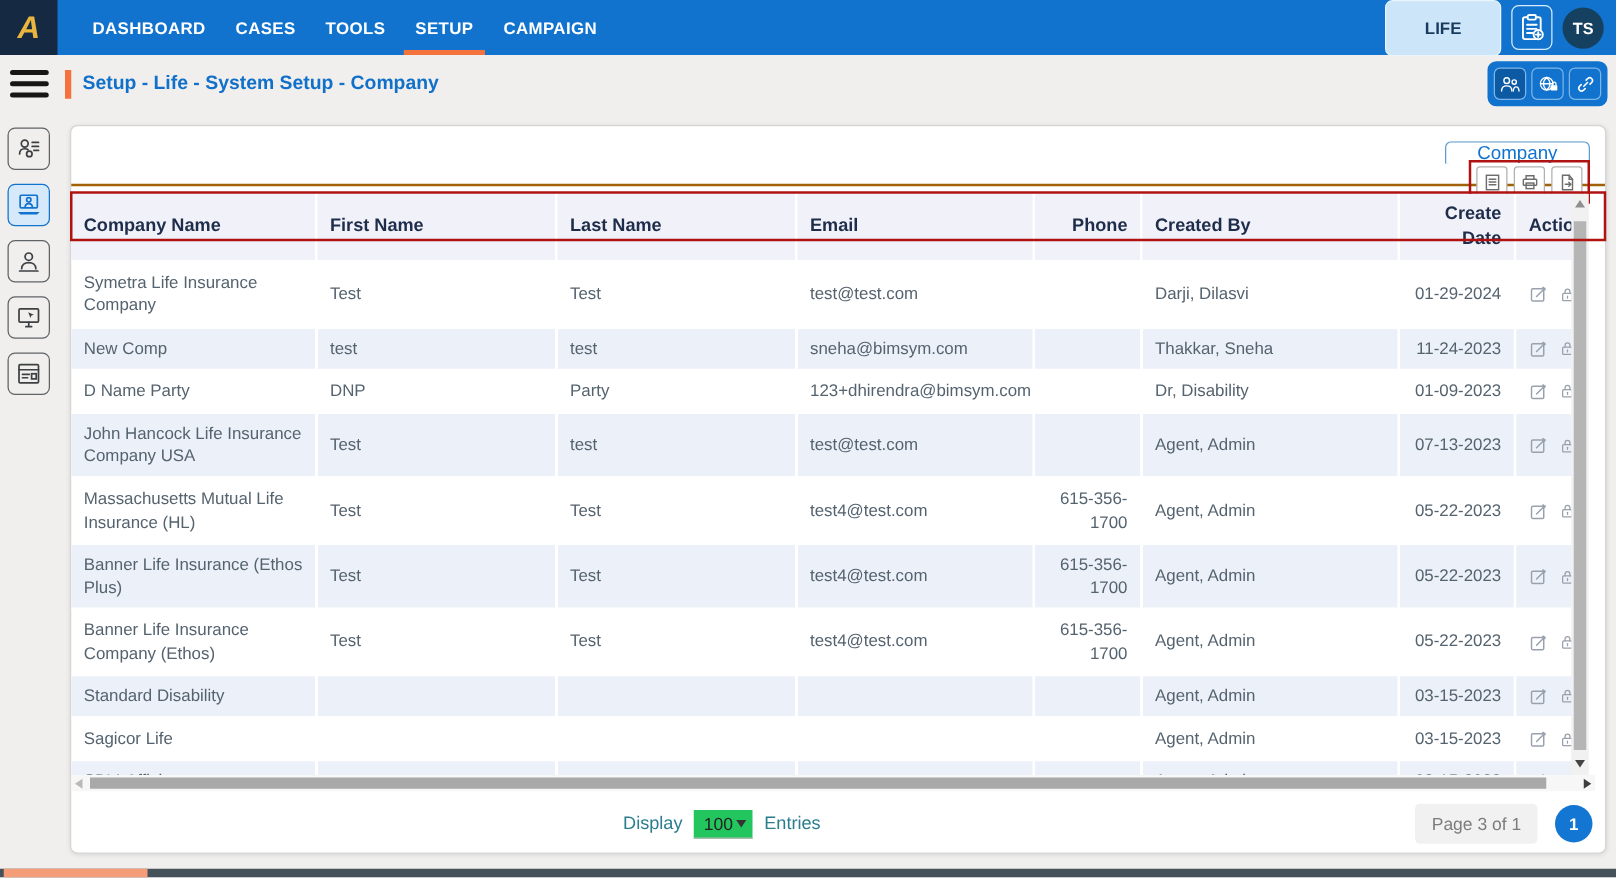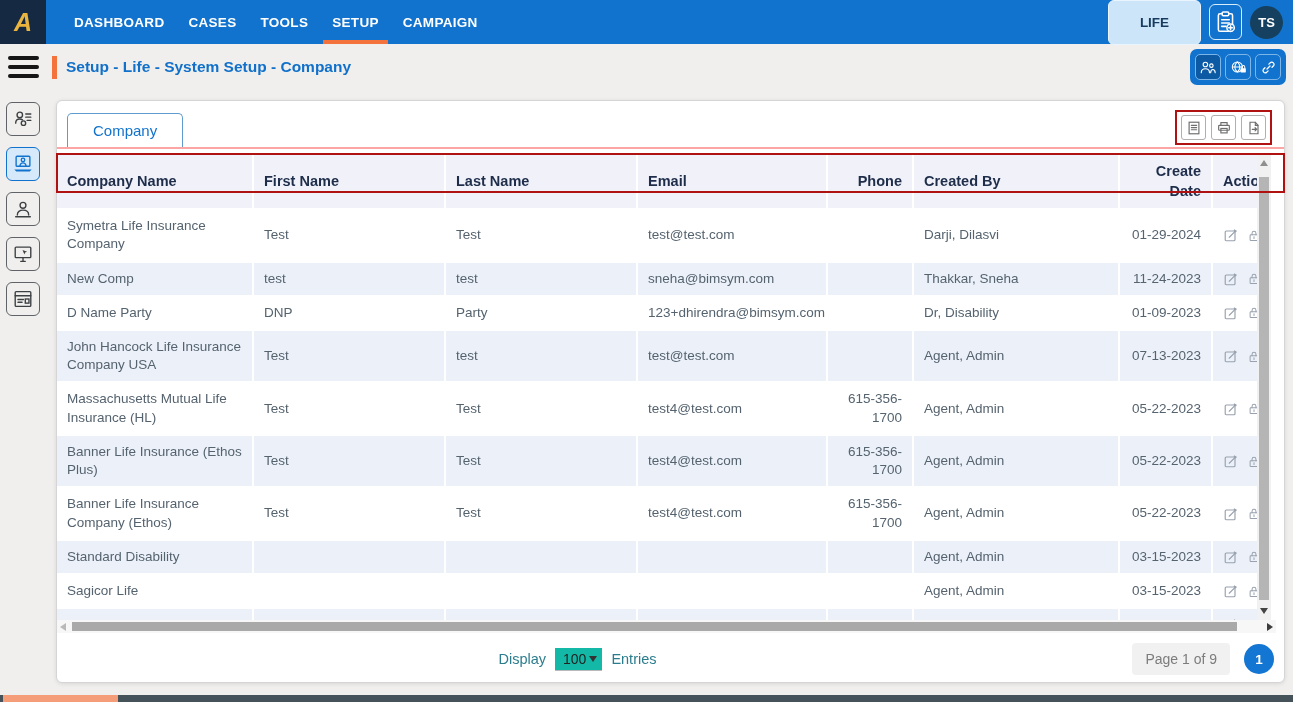--- a/index.html
+++ b/index.html
@@ -43,21 +43,21 @@
   .layout { display:flex; height:605px; }
   .sidebar { width:46px; padding-top:12px; display:flex; flex-direction:column; align-items:center; gap:11px; }
   .sb-btn { width:34px; height:34px; border:1.6px solid #5f6368; border-radius:6px; display:flex;
             align-items:center; justify-content:center; color:#3c4043; cursor:pointer; }
   .sb-btn.active { border-color:#1173cd; background:#d6e9fa; color:#1173cd; }
   .main { flex:1; padding:10px 8px 0 10px; }
   .card { background:#fff; border:1px solid #d5d5d5; border-radius:6px; height:583px;
           box-shadow:0 1px 4px rgba(0,0,0,.10); position:relative; }
 
   
-  .tabbar { display:flex; align-items:flex-end; padding:12px 12px 0 10px; border-bottom:2px solid #fca5a5; height:48px; }
+  .tabbar { display:flex; align-items:flex-end; padding:12px 12px 0 10px; border-bottom:2px solid #a16207; height:48px;flex-direction:column; }
   .tab { height:34px; padding:0 25px; display:flex; align-items:center; background:#fff; border:1px solid #5f9ccd;
          border-bottom:none; border-radius:5px 5px 0 0; color:#1173cd; font-size:15px; cursor:pointer; }
   .toolbar-box { margin-left:auto; align-self:flex-start; margin-top:-3px; border:2px solid #b01212;
                  padding:3px 4px; display:flex; gap:5px; }
   .tool-btn { width:25px; height:25px; border:1px solid #b0b0b0; border-radius:3px; color:#6d6d6d;
               display:flex; align-items:center; justify-content:center; background:#fff; cursor:pointer; }
 
   
   .table-zone { position:relative; margin-top:6px; height:465px; }
   .table-area { width:1205px; height:465px; overflow:hidden; }
@@ -85,21 +85,21 @@
   .hscroll { display:flex; align-items:center; height:13px; background:#f7f7f7; width:1219px; }
   .hscroll .left-arrow { margin-left:3px; width:0; height:0; border-top:4px solid transparent;
         border-bottom:4px solid transparent; border-right:6px solid #b9b9b9; cursor:pointer; }
   .hscroll .hthumb { margin-left:6px; height:9px; background:#a9a9a9; width:1165px; cursor:pointer; }
   .hscroll .right-arrow { margin-left:auto; margin-right:3px; width:0; height:0; border-top:4px solid transparent;
         border-bottom:4px solid transparent; border-left:6px solid #3d3d3d; cursor:pointer; }
 
   
   .card-footer { position:relative; height:52px; display:flex; align-items:center; justify-content:center; }
   .display-group { display:flex; align-items:center; gap:9px; font-size:14.5px; color:#2b7d8e; transform:translateX(-93px); }
-  .entries-box { background:#14b8a6; border-bottom:1px solid #b9b9b9; padding:3px 5px 3px 8px; display:flex;
+  .entries-box { background:#22c55e; border-bottom:1px solid #b9b9b9; padding:3px 5px 3px 8px; display:flex;
                  align-items:center; gap:3px; color:#222; font-size:14px; cursor:pointer; }
   .entries-box .tri { width:0; height:0; border-left:4.5px solid transparent; border-right:4.5px solid transparent; border-top:6px solid #333; }
   .pager { position:absolute; right:10px; display:flex; align-items:center; gap:14px; }
   .page-info { background:#f1f1f1; border-radius:4px; color:#7c7c7c; font-size:14px; padding:8px 13px; }
   .page-circle { width:30px; height:30px; border-radius:50%; background:#1276d2; color:#fff; font-size:13.5px;
                  font-weight:700; display:flex; align-items:center; justify-content:center; cursor:pointer; }
 
   .bottomstrip { height:7px; background:#45525a; position:relative; }
   .bottomstrip .orange { position:absolute; left:3px; top:0; width:115px; height:100%; background:#f59d78; }
 </style>
@@ -559,21 +559,21 @@
       <div class="card-footer">
         <div class="display-group">
           <span>Display</span>
           <span class="entries-box">
             <span>100</span>
             <span class="tri"></span>
           </span>
           <span>Entries</span>
         </div>
         <div class="pager">
-          <div class="page-info">Page 1 of 9</div>
+          <div class="page-info">Page 3 of 1</div>
           <div class="page-circle">
               <span>1</span>
             </div>
         </div>
       </div>
 
     </div>
   </main>
 </div>
 

